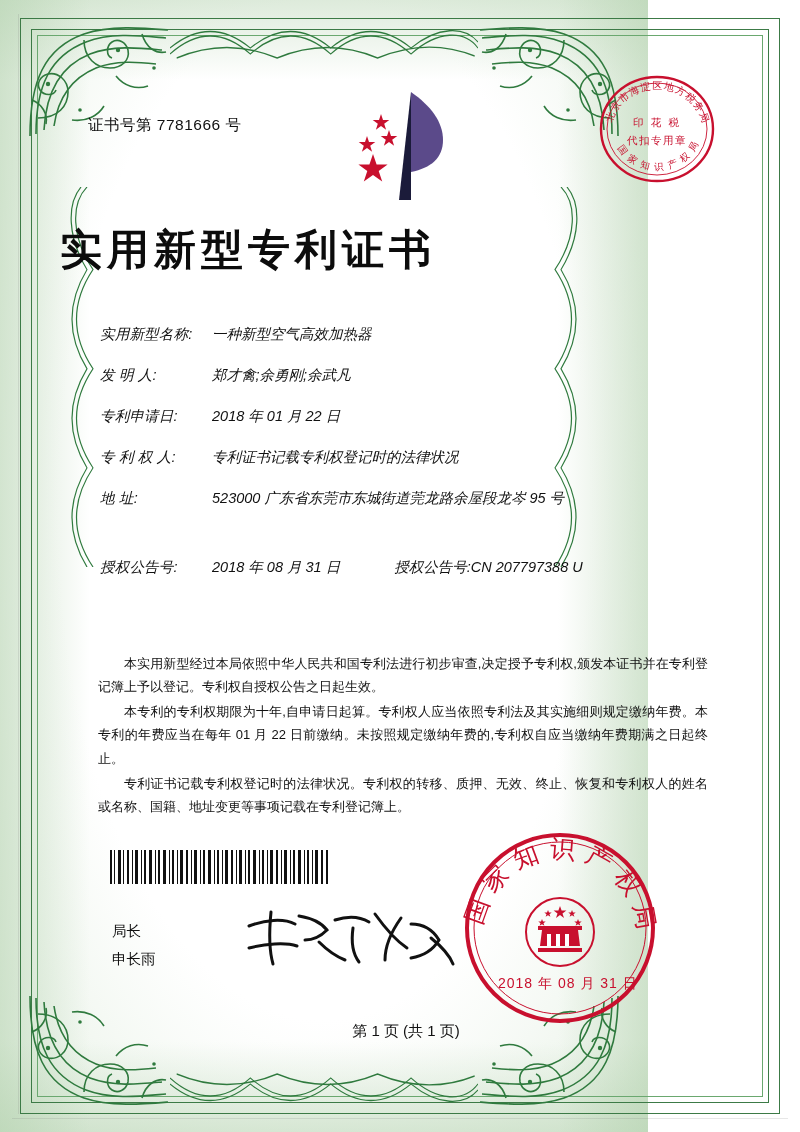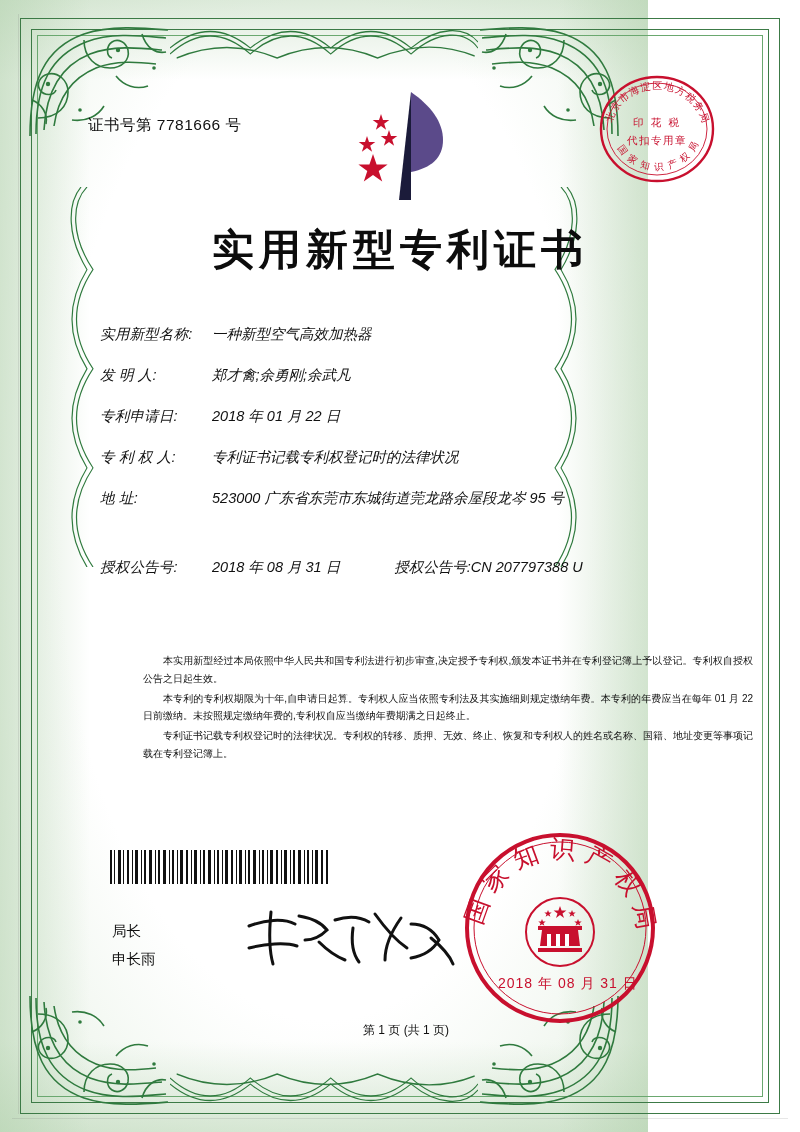--- a/index.html
+++ b/index.html
@@ -104,21 +104,21 @@
   
   .seal-top {
     position: absolute;
     right: 22px; top: 8px;
     width: 122px; height: 122px;
   }
 
   .title {
     position: absolute;
     left: 0; right: 0; top: 162px;
-    text-align: center;
+    text-align: left;
     font-family: "DejaVu Sans", "Liberation Sans", sans-serif;
     font-size: 42px;
     font-weight: bold;
     letter-spacing: 5px;
     color: #0c0c0c;
   }
 
   .fields {
     position: absolute;
     left: 40px; top: 265px;
@@ -143,25 +143,24 @@
   .field .lbl2 {
     display: inline-block;
     margin-left: 54px;
     margin-top: 28px;
   }
 
   .para-block {
     position: absolute;
     left: 38px; top: 592px;
     width: 610px;
-    font-size: 10px;
+    font-size: 13px;
     line-height: 1.78;
     color: #111;
     text-align: justify;
-    margin-left: 45px;
   }
   .para {
     text-indent: 2em;
     margin: 0 0 2px 0;
   }
 
   
   .barcode {
     position: absolute;
     left: 50px; top: 790px;
@@ -192,21 +191,21 @@
   .signature {
     position: absolute;
     left: 175px; top: 842px;
     width: 230px; height: 76px;
   }
 
   .page-num {
     position: absolute;
     left: 12px; right: 0; top: 962px;
     text-align: center;
-    font-size: 12px;
+    font-size: 15px;
     color: #111;
   }
 
   
   .scan-line {
     position: absolute;
     background: rgba(120,120,120,0.18);
   }
 </style>
 </head>

